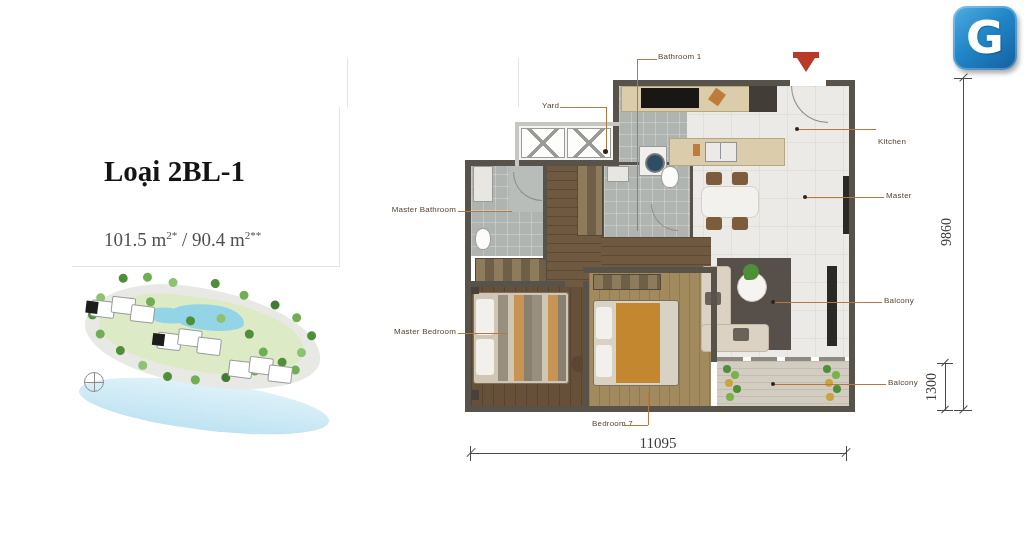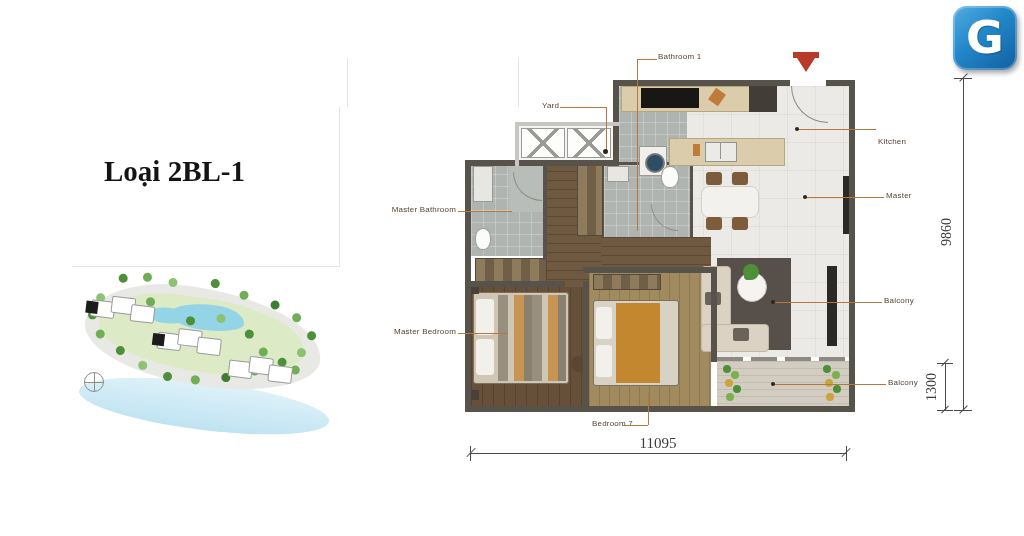--- a/index.html
+++ b/index.html
@@ -90,20 +90,23 @@
   <div class="abs faint" style="left:347px;top:58px;width:1px;height:49px;"></div>
   <div class="abs faint" style="left:518px;top:58px;width:1px;height:49px;"></div>
   <div class="abs faint" style="left:339px;top:107px;width:1px;height:160px;"></div>
   <div class="abs faint" style="left:72px;top:266px;width:267px;height:1px;"></div>
 
   <div class="abs logo">
     <span>G</span>
   </div>
 
   <div class="abs title-vi">Loại 2BL-1</div>
+  <div class="abs area-line">
+    <span>101.5 m</span><sup>2*</sup><span> / </span><span>90.4 m</span><sup>2**</sup>
+  </div>
 
   <div class="abs" id="siteplan">
     <div class="abs river"></div>
     <div class="abs landgroup">
       <div class="abs road"></div>
       <div class="abs land"></div>
       <div class="abs lake" style="left:84px;top:20px;width:74px;height:26px;"></div>
       <div class="abs lake" style="left:62px;top:28px;width:36px;height:16px;"></div>
       <div class="abs tree-dot"></div>
 

